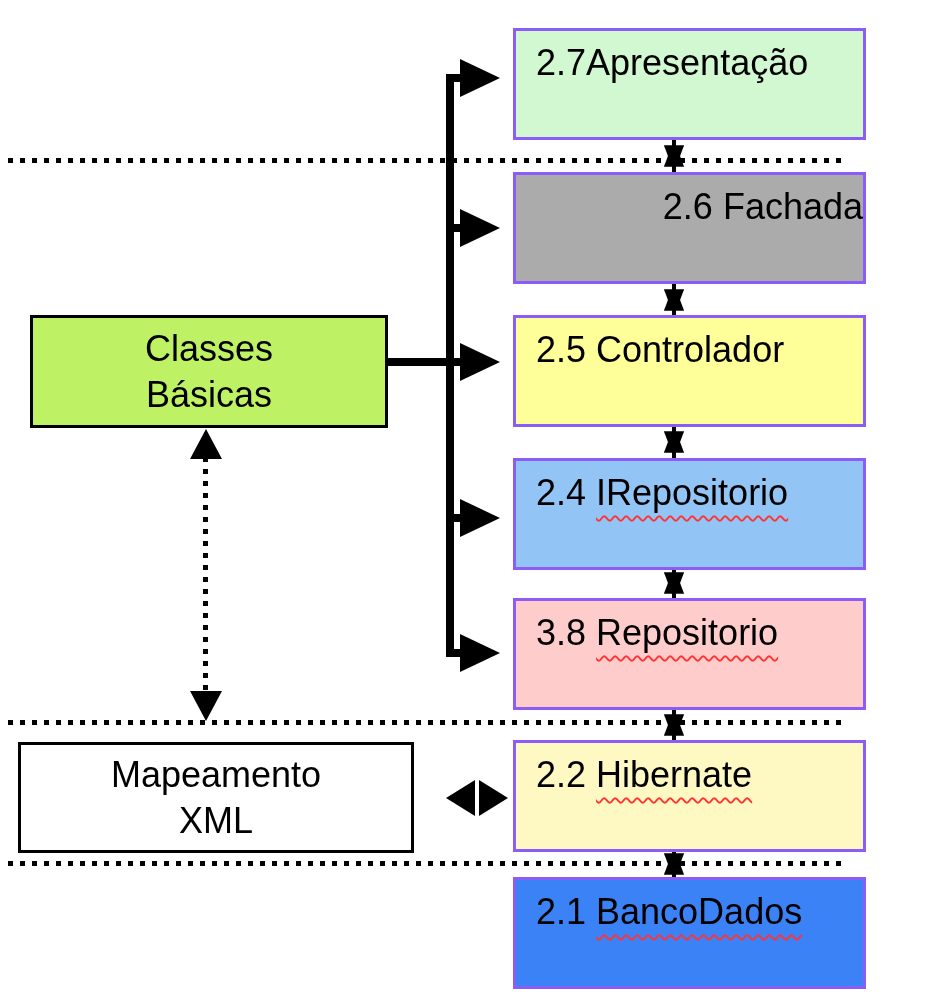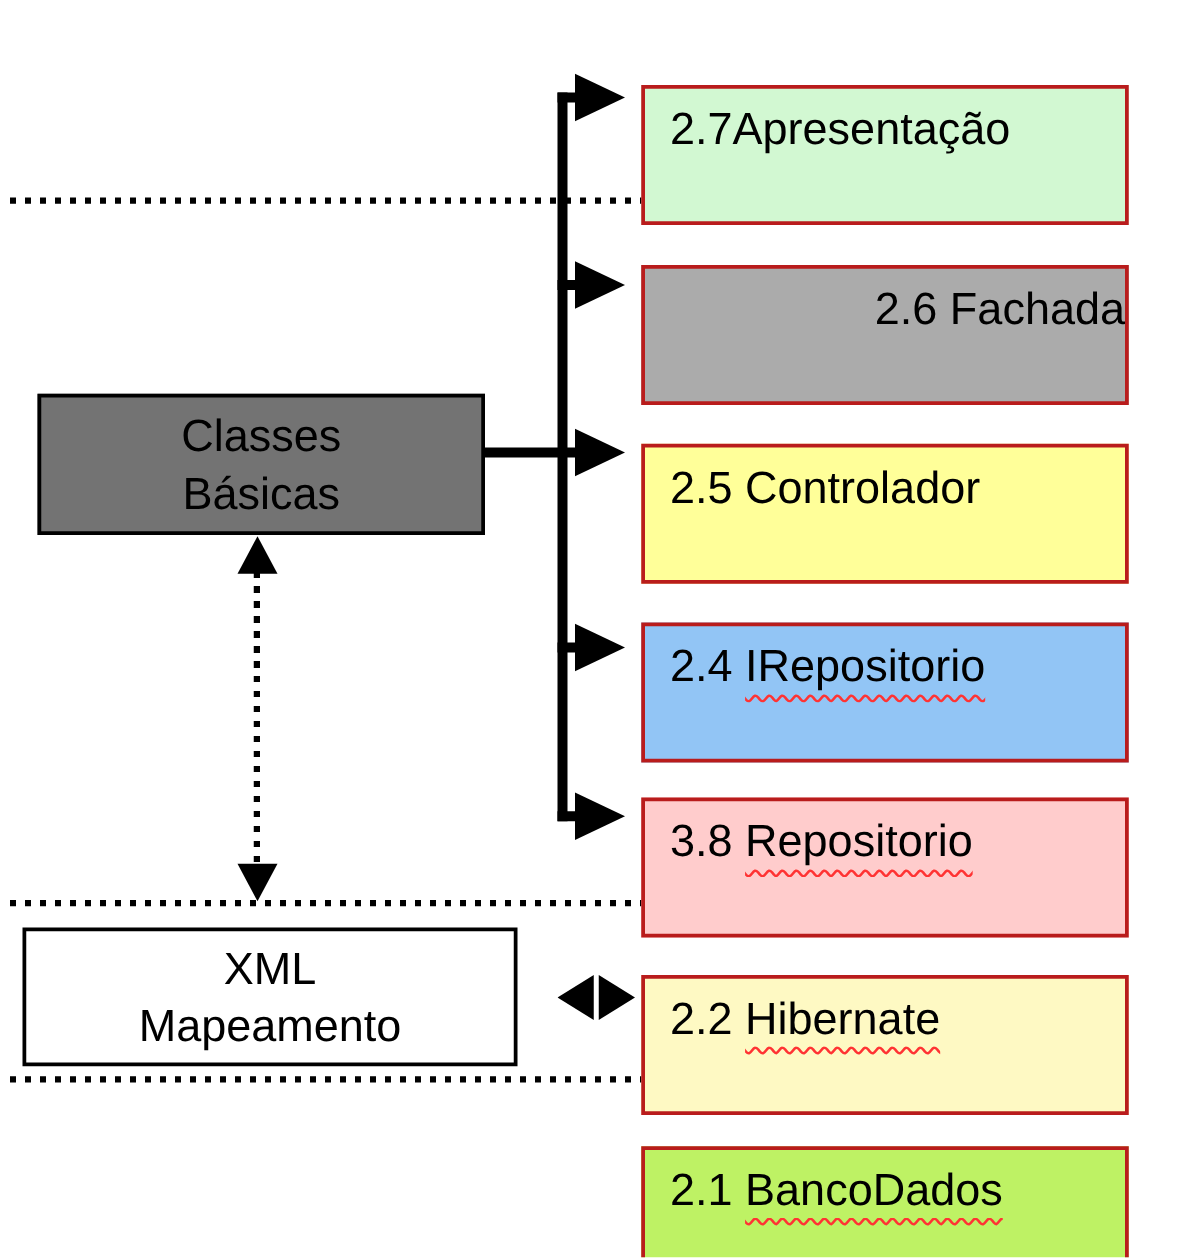--- a/index.html
+++ b/index.html
@@ -4,22 +4,22 @@
 <title>Architecture Diagram</title>
 <style>
   html,body { margin:0; padding:0; background:#ffffff; }
   .canvas {
     position:relative; width:950px; height:1006px; background:#ffffff;
     font-family:"Liberation Sans","DejaVu Sans",sans-serif; overflow:hidden;
   }
 
   
   .layer {
-    position:absolute; left:513px; width:390px; height:112px;
-    border:3px solid #b91c1c; box-sizing:border-box; background:#fff;margin-top:40px;
+    position:absolute; left:513px; width:353px; height:112px;
+    border:3px solid #8b5cf6; box-sizing:border-box; background:#fff;
   }
   .layer-label {
     padding:11px 0 0 20px; font-size:36px; color:#000; white-space:pre;
   }
   .side-box {
     position:absolute; border:3px solid #000; box-sizing:border-box;
     background:#fff; text-align:center; font-size:36px; color:#000;
   }
   .side-box .ln { display:block; line-height:46px; }
 
@@ -137,31 +137,31 @@
   </div>
   <div class="layer" style="top: 458px; background-color: rgb(146, 197, 245);">
     <div class="layer-label"><span>2.4 </span><span class="nm ul-black"><span class="nm-inner ul-wavy">IRepositorio</span></span></div>
   </div>
   <div class="layer" style="top: 598px; background-color: rgb(255, 204, 204);">
     <div class="layer-label"><span>3.8 </span><span class="nm ul-black"><span class="nm-inner ul-wavy">Repositorio</span></span></div>
   </div>
   <div class="layer" style="top: 740px; background-color: #fef9c3;">
     <div class="layer-label"><span>2.2 </span><span class="nm ul-black"><span class="nm-inner ul-wavy">Hibernate</span></span></div>
   </div>
-  <div class="layer" style="top: 877px; background-color: #bef264;">
+  <div class="layer" style="top: 877px; background-color: #3b82f6;">
     <div class="layer-label"><span>2.1 </span><span class="nm ul-black"><span class="nm-inner ul-wavy">BancoDados</span></span></div>
   </div>
 
-  <div class="side-box" style="left: 30px; top: 315px; width: 358px; height: 113px; padding-top: 8px; background-color: #737373;">
+  <div class="side-box" style="left: 30px; top: 315px; width: 358px; height: 113px; padding-top: 8px; background-color: #bef264;">
     <span class="ln">Classes</span>
     <span class="ln">Básicas</span>
   </div>
   <div class="side-box" style="left: 18px; top: 742px; width: 396px; height: 111px; padding-top: 7px; background-color: rgb(255, 255, 255);">
+    <span class="ln">Mapeamento</span>
     <span class="ln">XML</span>
-    <span class="ln">Mapeamento</span>
   </div>
 
   <div class="tri-up" style="left:190px;top:429px"></div>
   <div class="dotline-v" style="left:203px;top:457px;height:236px"></div>
   <div class="tri-down" style="left:190px;top:691px"></div>
 
   <svg class="diamond" viewBox="0 0 62 36">
     <polygon points="29,0 0,18 29,36"></polygon>
     <polygon points="33,0 62,18 33,36"></polygon>
   </svg>

